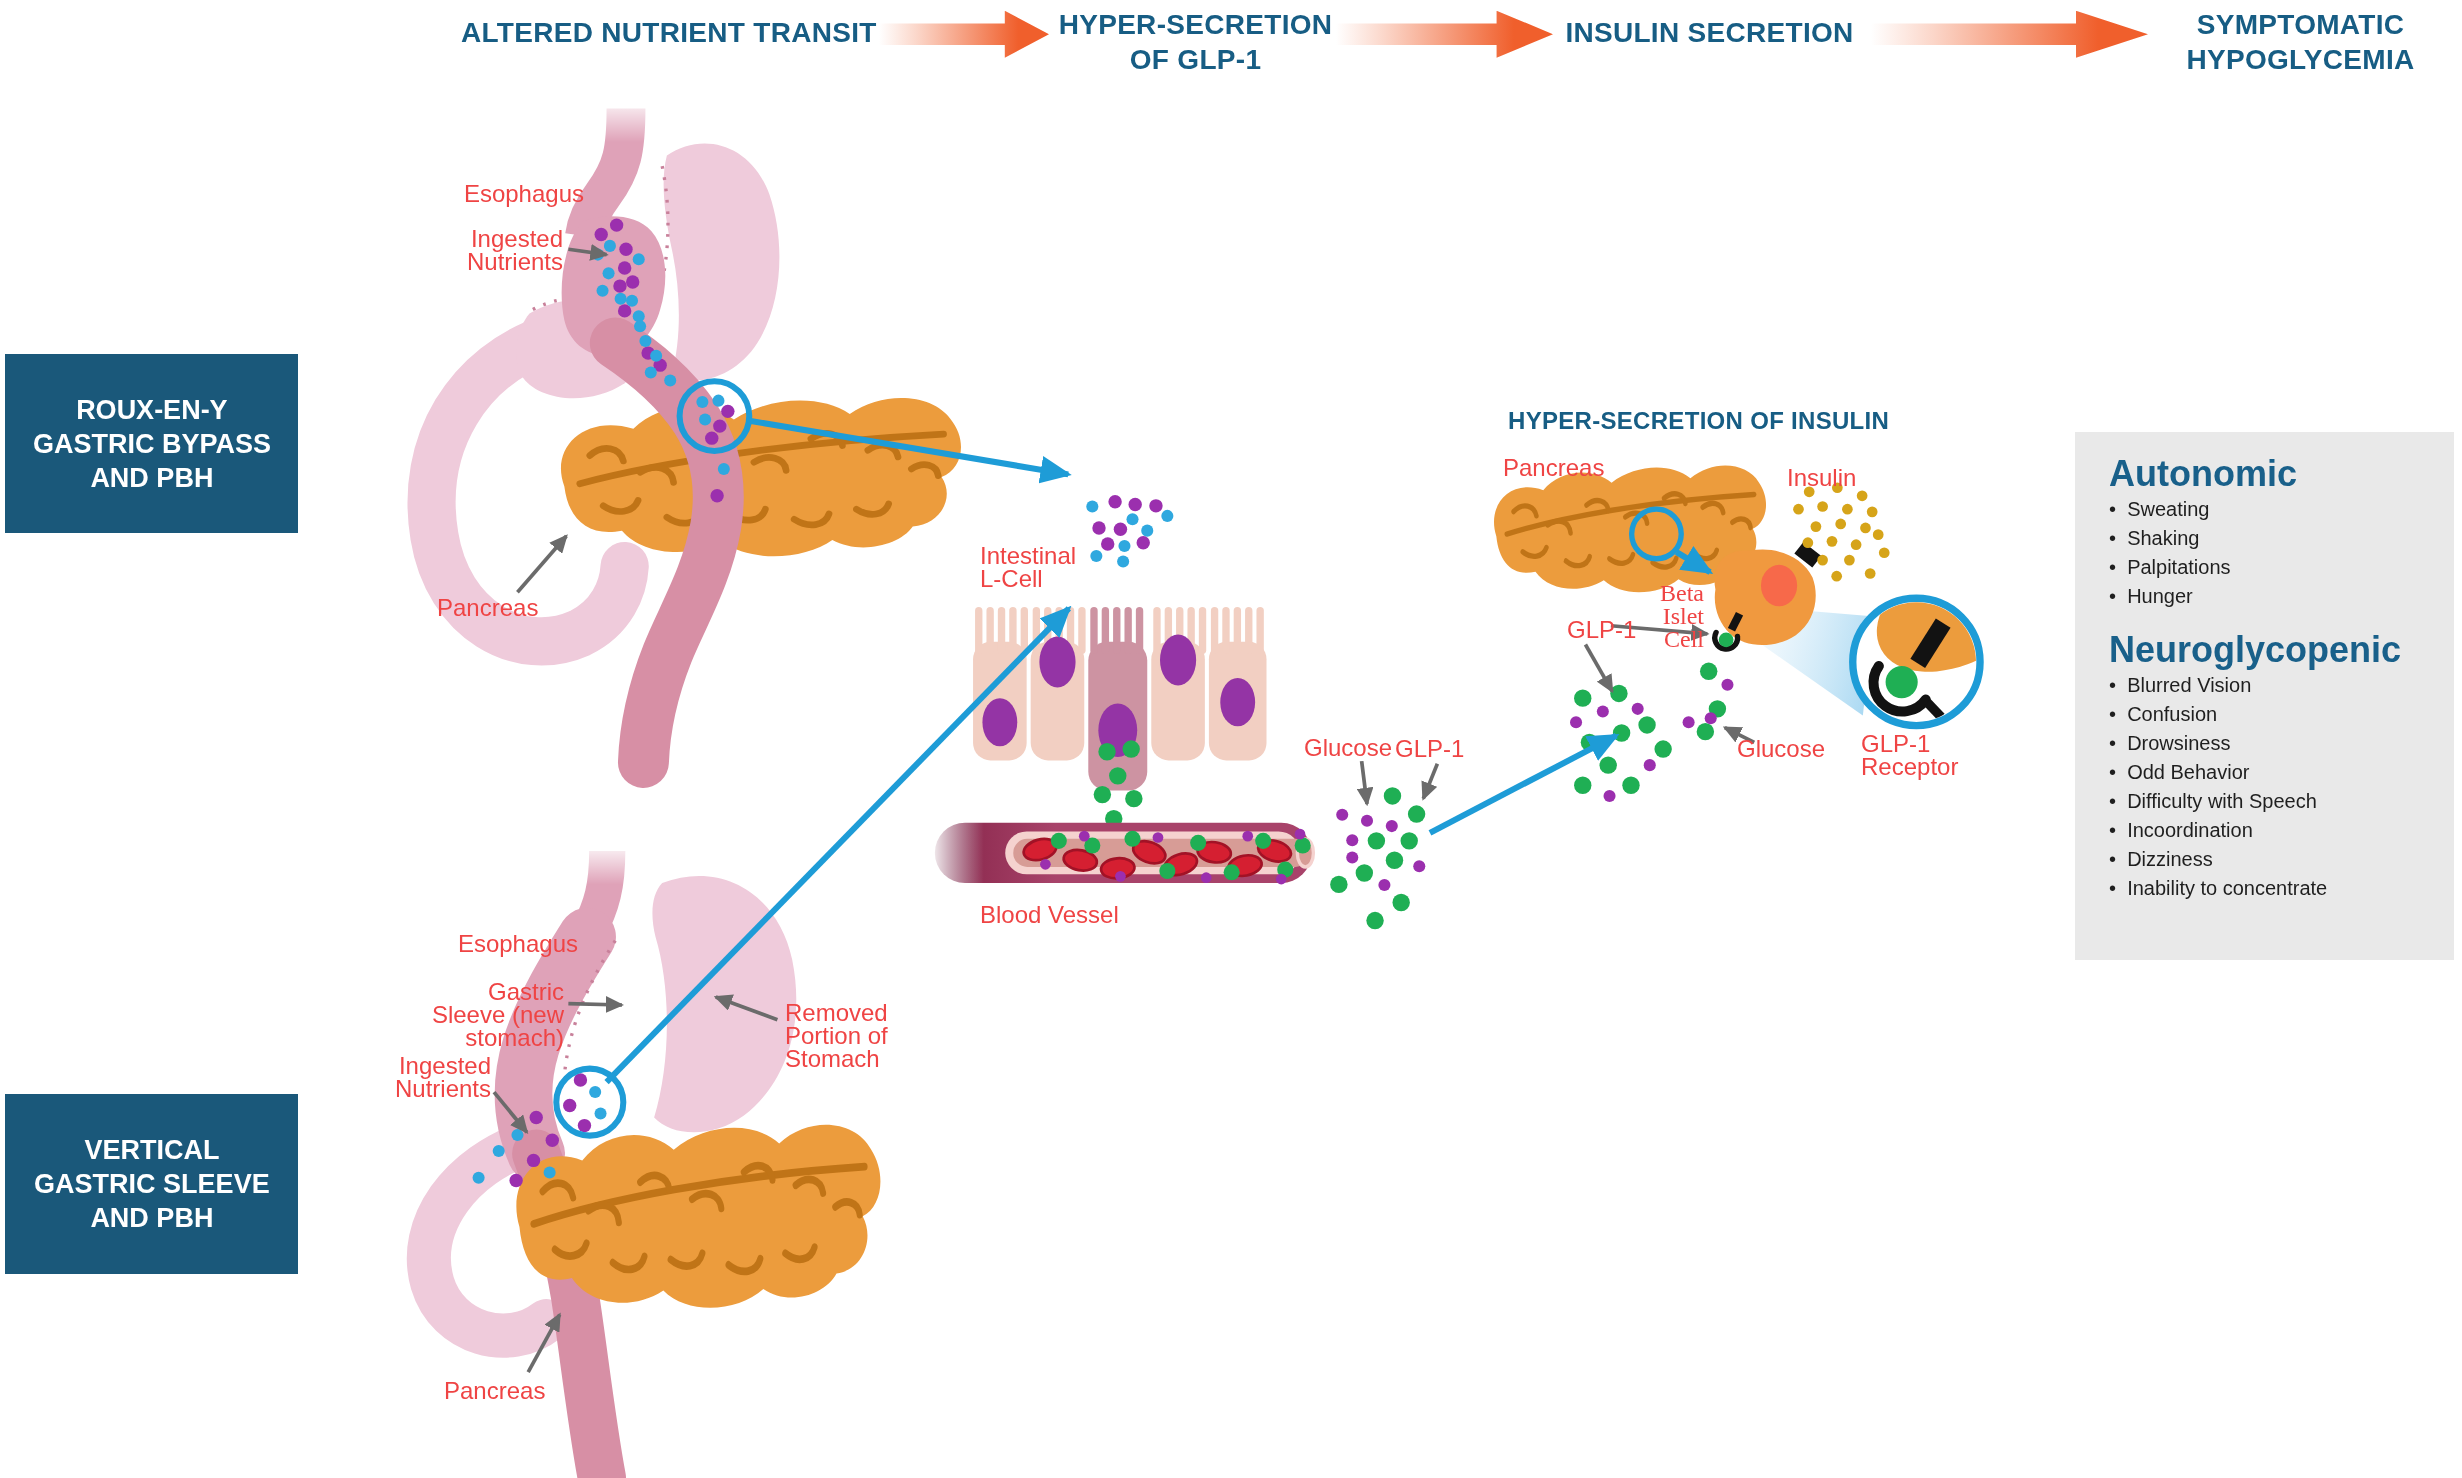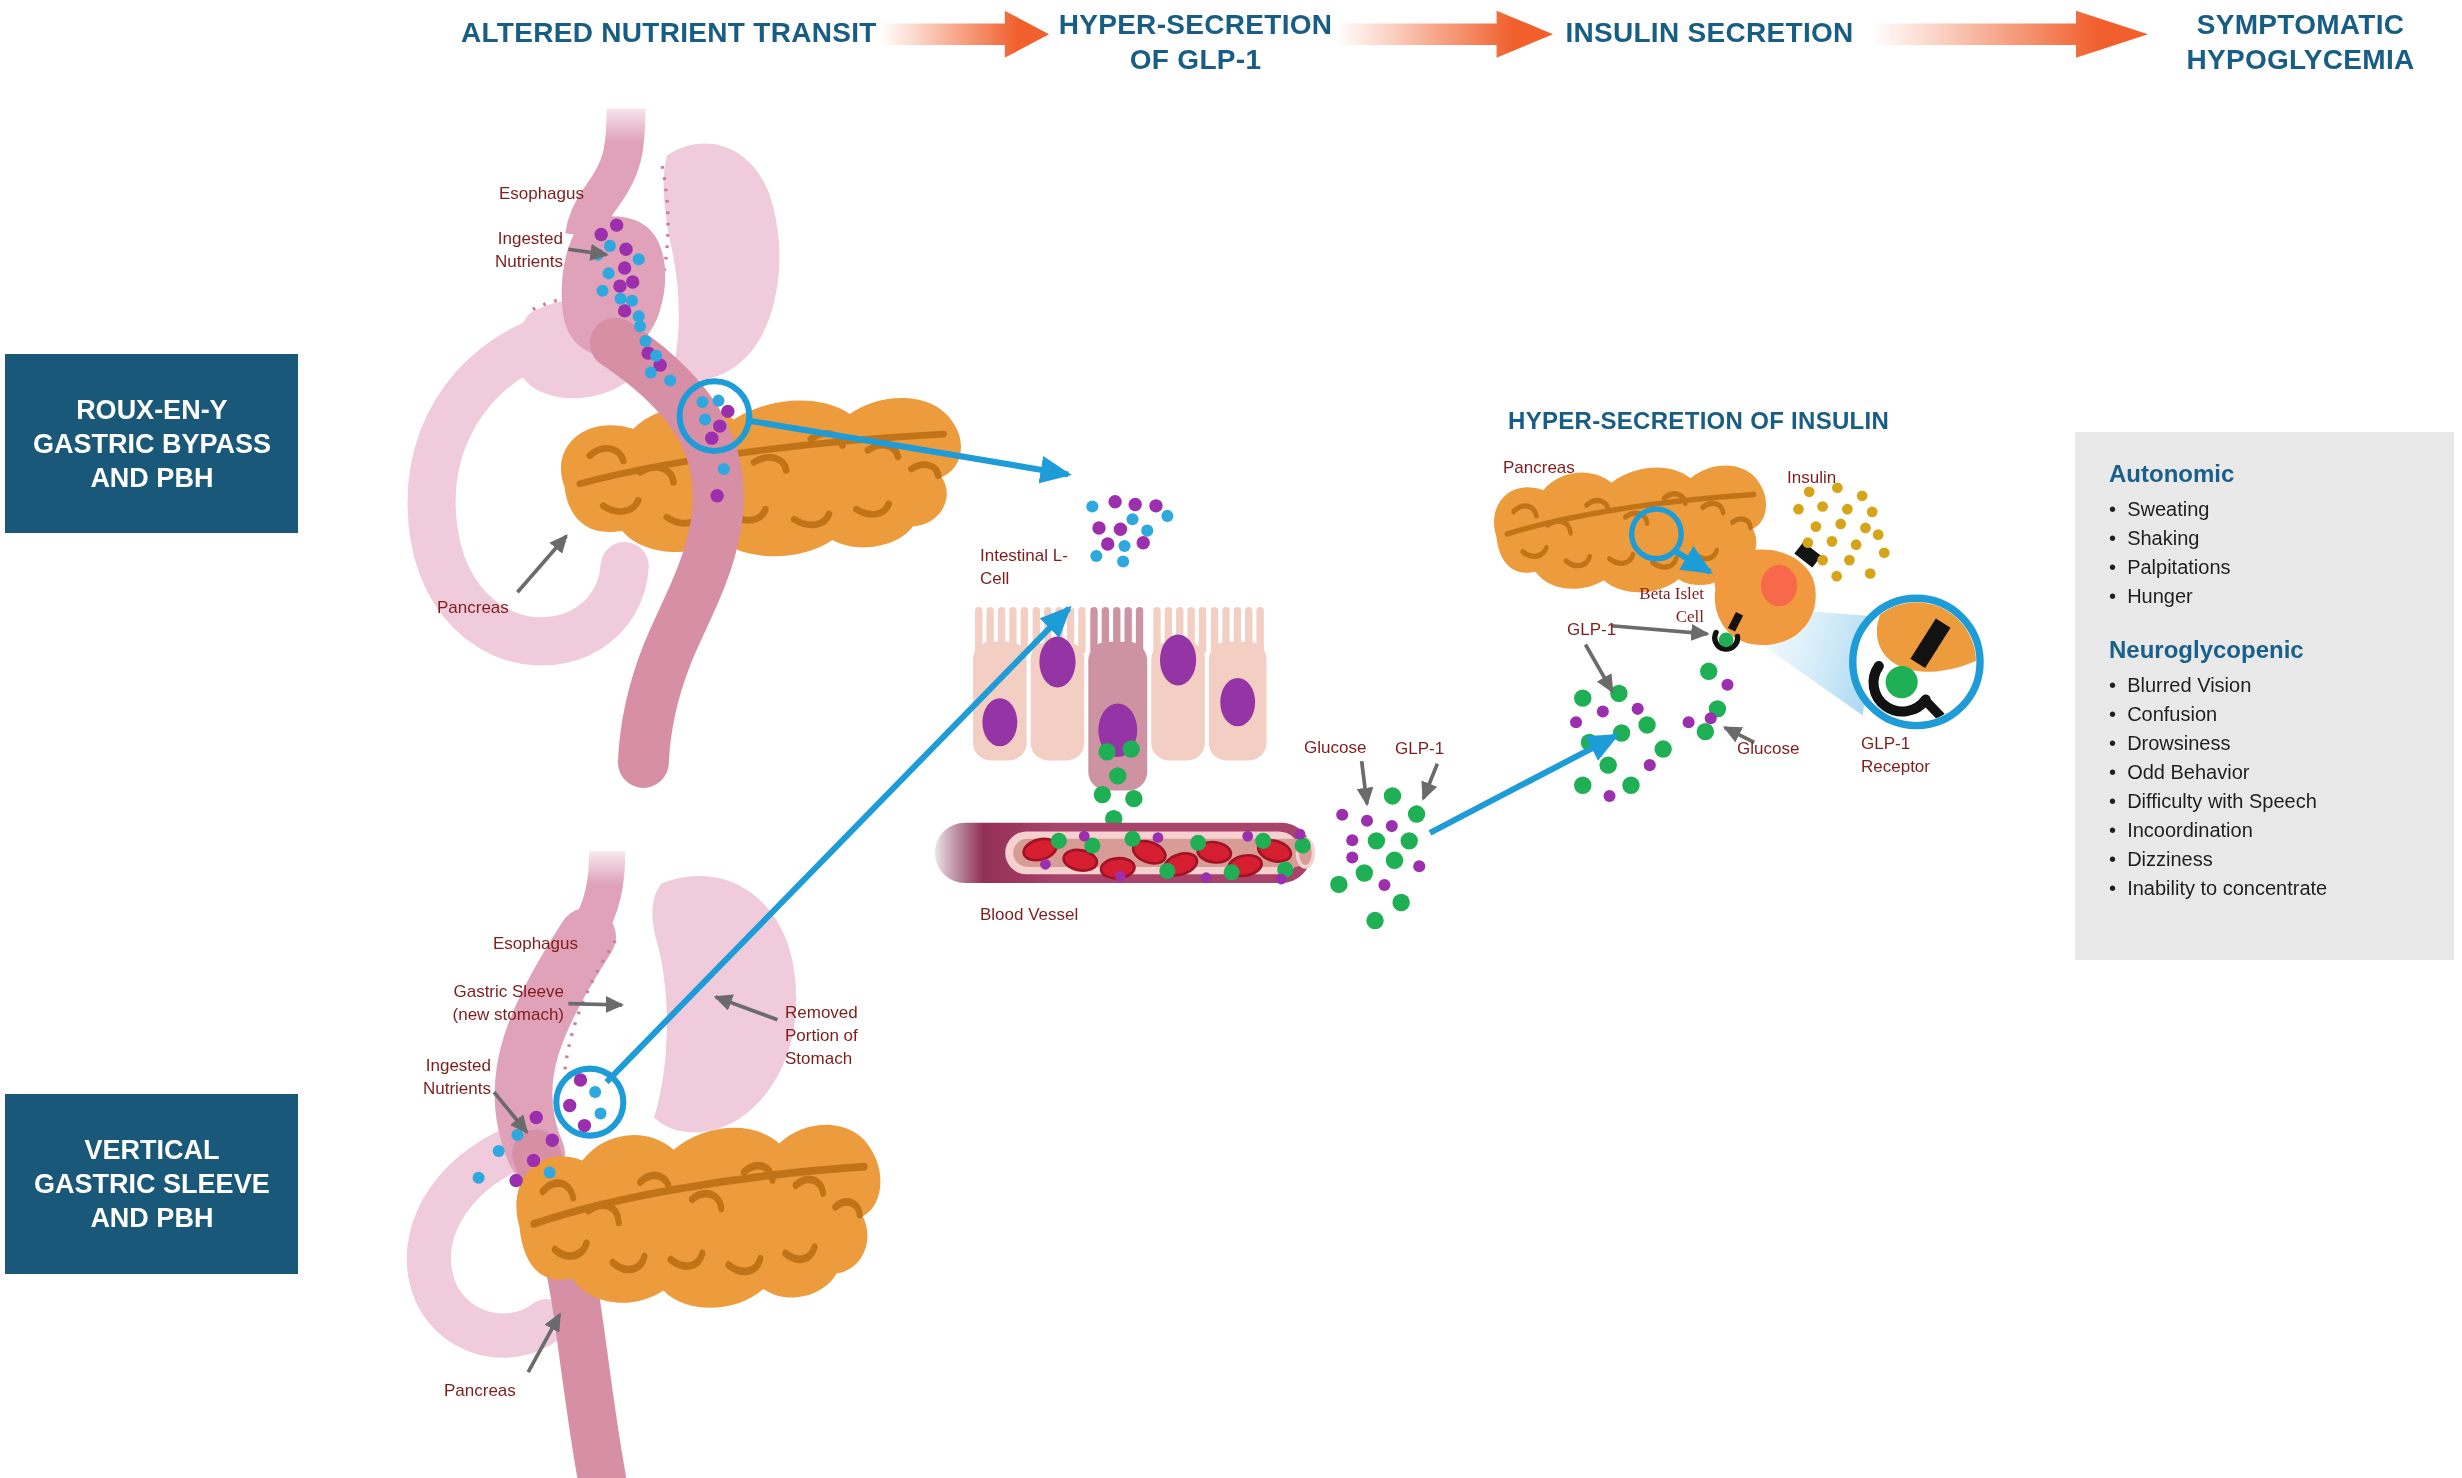--- a/index.html
+++ b/index.html
@@ -9,28 +9,28 @@
   .flow-label{position:absolute;color:#175D84;font-weight:bold;font-size:28px;line-height:35px;
               text-align:center;letter-spacing:0.3px;}
   .flow-arrow{position:absolute;height:47px;
               background:linear-gradient(90deg,rgba(240,95,44,0) 0%,rgba(240,95,44,.25) 22%,#F05F2C 82%);
               clip-path:polygon(0% 27%,74% 27%,74% 0%,100% 50%,74% 100%,74% 73%,0% 73%);}
   
   .proc-box{position:absolute;left:5.4px;width:293px;background:#1A587A;color:#ffffff;
             display:flex;align-items:center;justify-content:center;text-align:center;
             font-weight:bold;font-size:27px;line-height:34px;padding:0 25.5px;box-sizing:border-box;}
   
-  .lbl{position:absolute;color:#7f1d1d;font-size:17px;line-height:23px;}
+  .lbl{position:absolute;color:#ef4444;font-size:24px;line-height:23px;}
   .lbl.r{text-align:right;}
   .lbl.c{}
   .section-title{position:absolute;color:#175D84;font-weight:bold;font-size:24px;white-space:nowrap;letter-spacing:0.3px;}
   
   .symptoms{position:absolute;left:2075px;top:432px;width:379px;height:528px;background:#E9E9E9;
             box-sizing:border-box;padding:25.5px 13.4px 0 34px;}
-  .sym-title{color:#19608A;font-weight:bold;font-size:24px;line-height:32px;margin-bottom:5.4px;}
+  .sym-title{color:#19608A;font-weight:bold;font-size:36px;line-height:32px;margin-bottom:5.4px;}
   .symptoms ul{list-style:none;margin:0;padding:0;}
   .symptoms li{font-size:20px;line-height:29px;color:#1F1F1F;}
   .symptoms li::before{content:"\2022\00a0\00a0";}
   .sym-group2{margin-top:23px;}
   svg.art{position:absolute;left:0;top:0;}
 </style>
 </head>
 <body>
 
 <div class="canvas">

